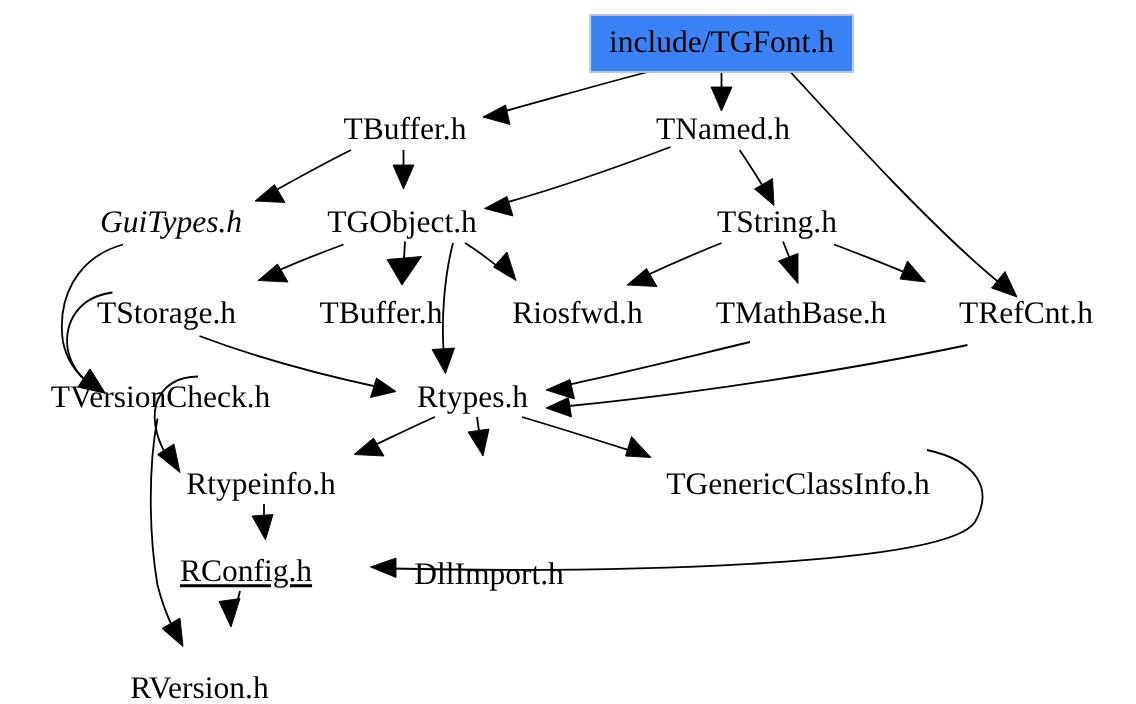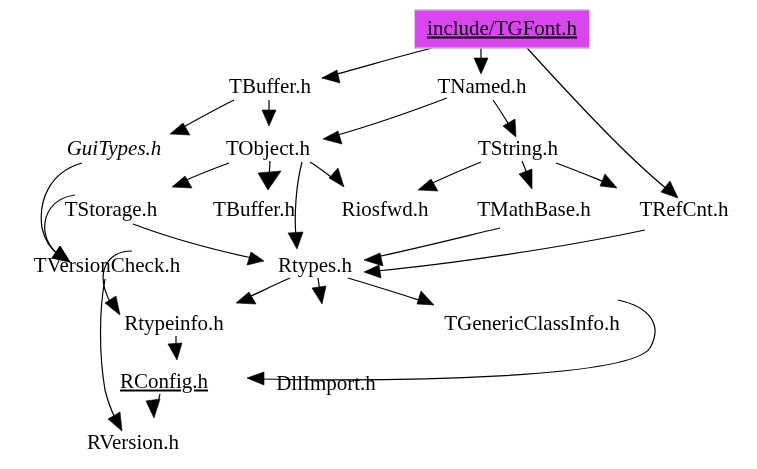--- a/index.html
+++ b/index.html
@@ -146,32 +146,32 @@
       <g>
         <path d="M 105,279 C 99,310 99,355 105,390 C 108,402 112,412 116,420" fill="none" stroke="#000000" stroke-width="1.2"></path>
         <path d="M 122,431 L 108,419 L 120,412 Z" fill="#000000" stroke="#000000" stroke-width="0.6"></path>
       </g>
       <g>
         <path d="M 618,300 C 650,307 663,325 650,348 C 630,378 400,382 260,379" fill="none" stroke="#000000" stroke-width="1.2"></path>
         <path d="M 247,378 L 264,372 L 264,385 Z" fill="#000000" stroke="#000000" stroke-width="0.6"></path>
       </g>
     </svg>
   <div id="node-layer">
-      <div class="node boxed" style="left: 502px; top: 29px; background: #d946ef; border-color: rgb(211, 211, 211); text-decoration: underline;">include/TGFont.h</div>
+      <div class="node boxed" style="left: 481px; top: 29px; background: #3b82f6; border-color: rgb(211, 211, 211);">include/TGFont.h</div>
       <div class="node" style="left: 270px; top: 86px;">TBuffer.h</div>
       <div class="node" style="left: 482px; top: 86px;">TNamed.h</div>
       <div class="node" style="left: 114px; top: 148px; font-style: italic;">GuiTypes.h</div>
-      <div class="node" style="left: 268px; top: 148px;">TObject.h</div>
+      <div class="node" style="left: 268px; top: 148px;">TGObject.h</div>
       <div class="node" style="left: 518px; top: 148px;">TString.h</div>
       <div class="node" style="left: 111px; top: 209px;">TStorage.h</div>
       <div class="node" style="left: 254px; top: 209px;">TBuffer.h</div>
       <div class="node" style="left: 385px; top: 209px;">Riosfwd.h</div>
       <div class="node" style="left: 534px; top: 209px;">TMathBase.h</div>
       <div class="node" style="left: 684px; top: 209px;">TRefCnt.h</div>
       <div class="node" style="left: 107px; top: 265px;">TVersionCheck.h</div>
       <div class="node" style="left: 315px; top: 265px;">Rtypes.h</div>
       <div class="node" style="left: 174px; top: 323px;">Rtypeinfo.h</div>
       <div class="node" style="left: 326px; top: 339px; margin-top: 44px;">DllImport.h</div>
       <div class="node" style="left: 512px; top: 323px; margin-left: 20px;">TGenericClassInfo.h</div>
       <div class="node" style="left: 164px; top: 381px; text-decoration: underline;">RConfig.h</div>
-      <div class="node" style="left: 133px; top: 442px;">RVersion.h</div>
+      <div class="node" style="left: 133px; top: 459px;">RVersion.h</div>
     </div>
 </div>
 
 </body></html>

